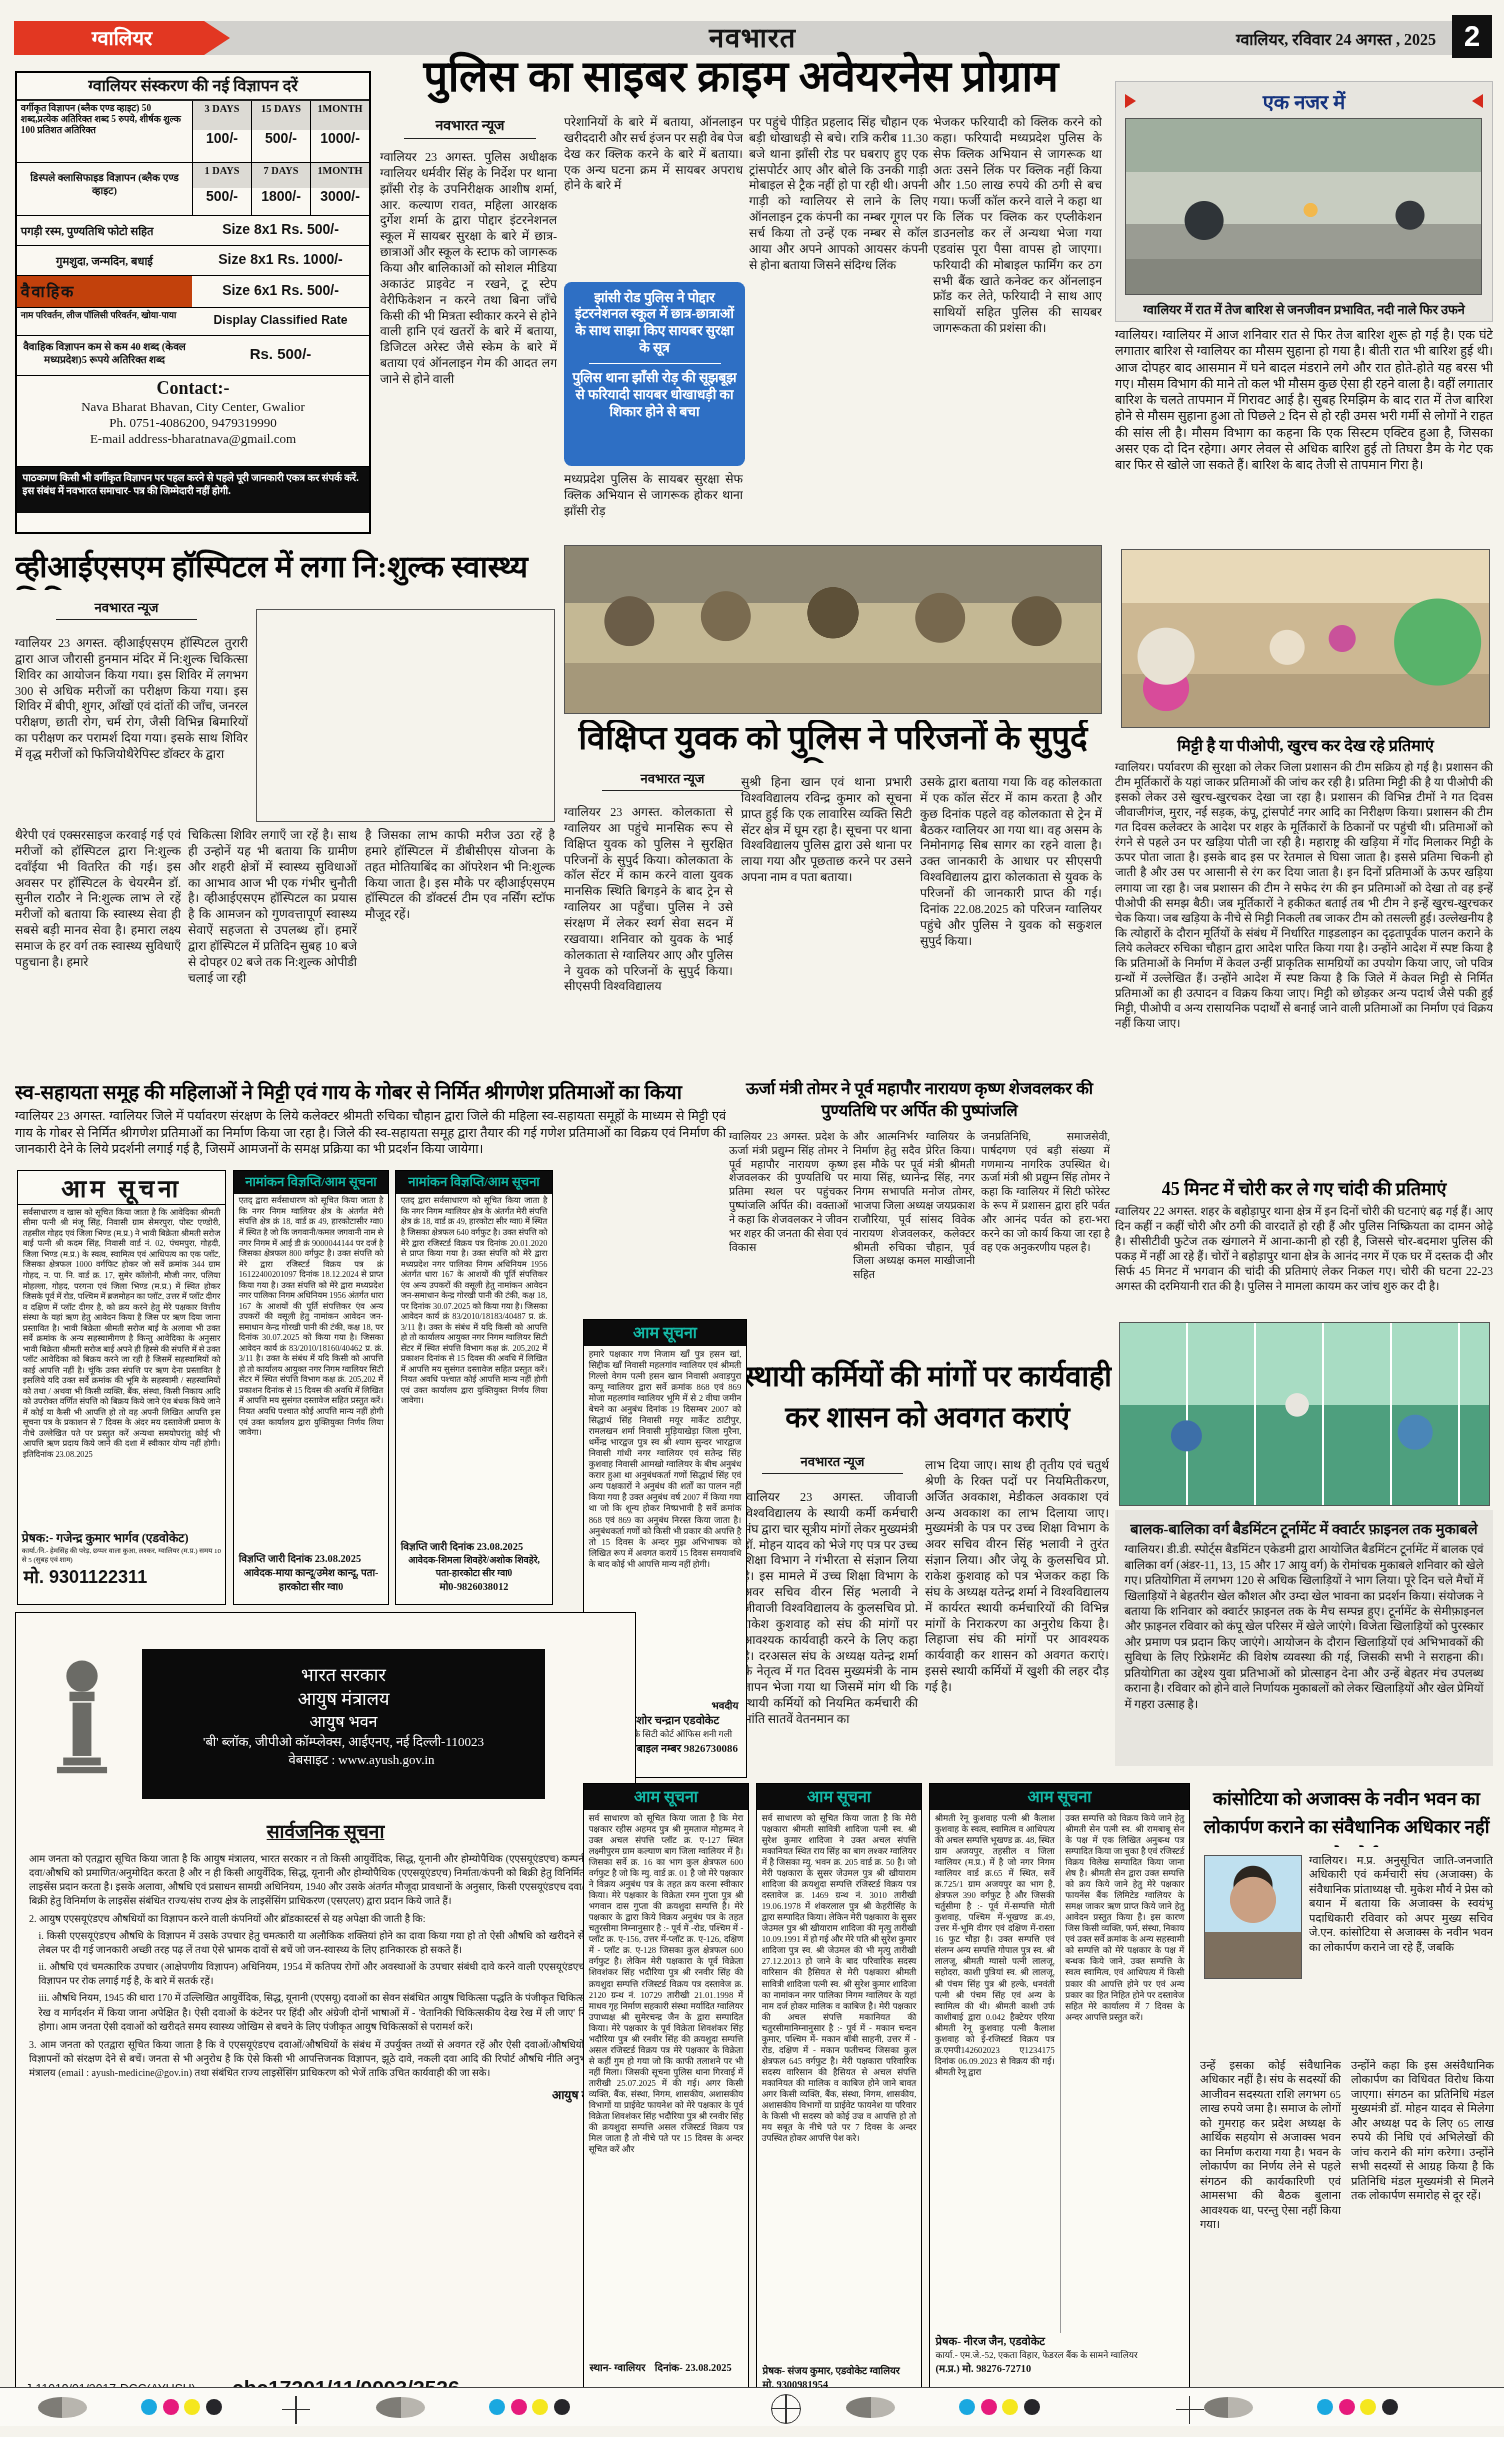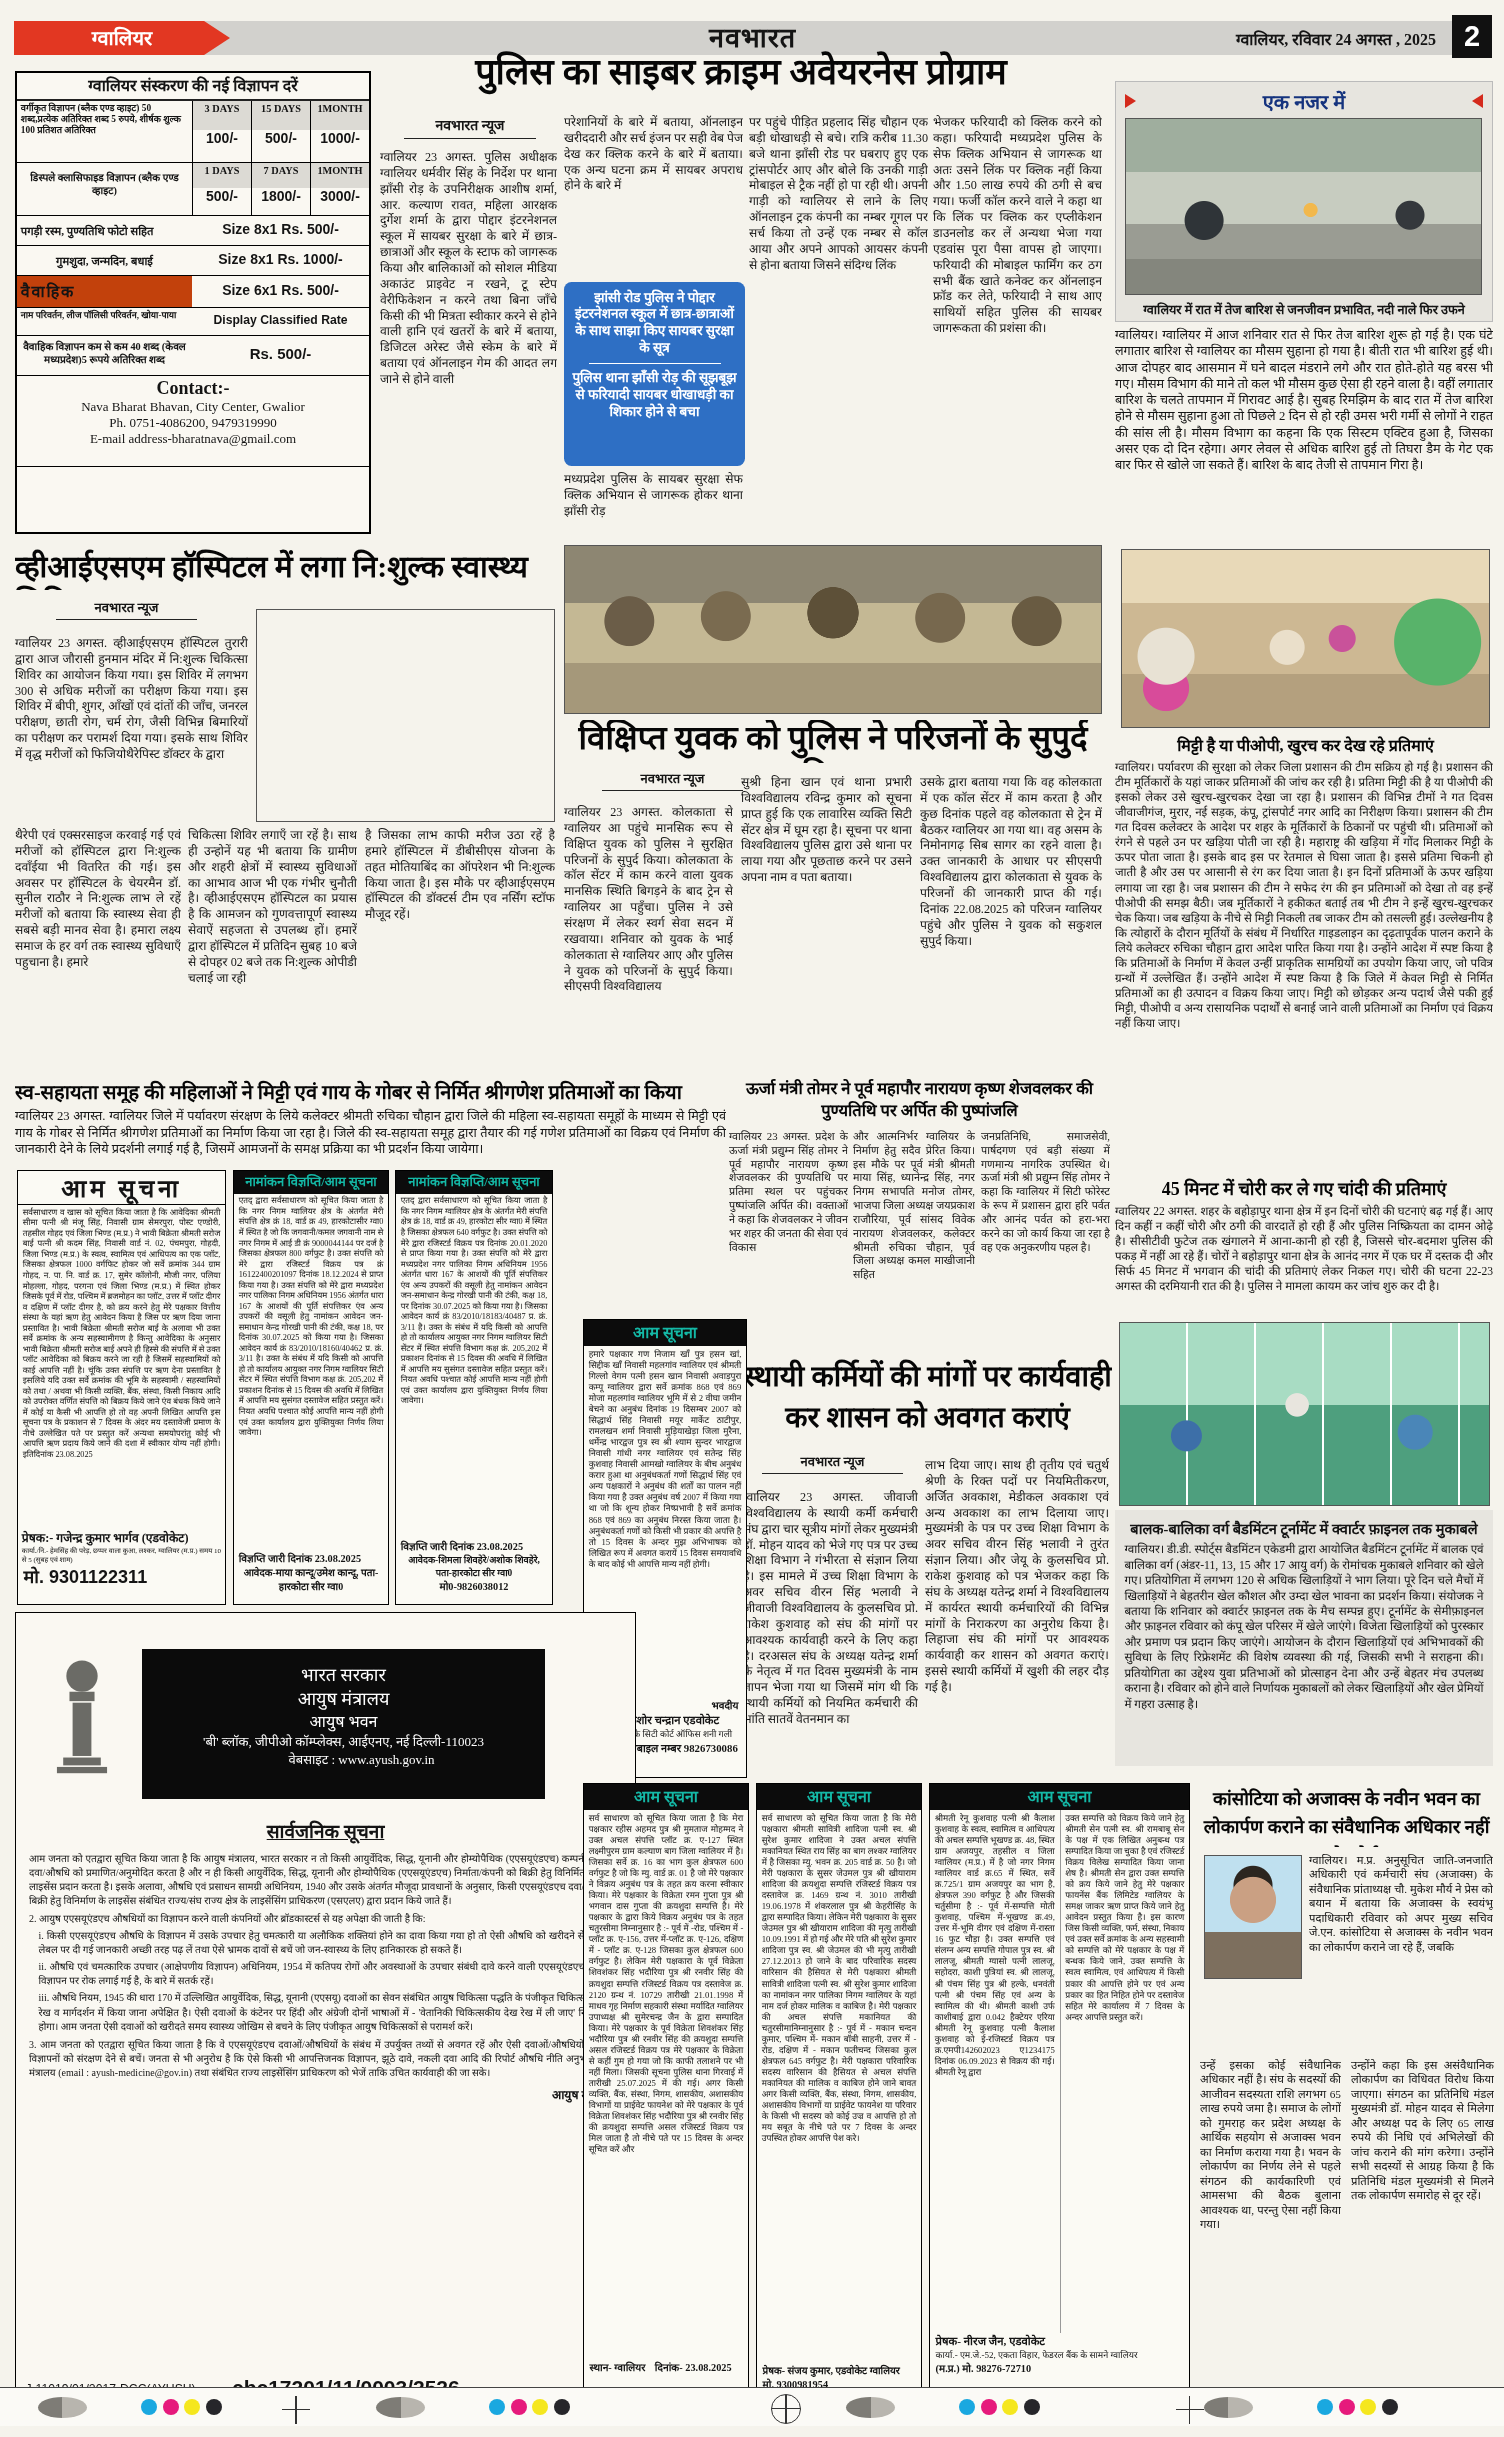--- a/index.html
+++ b/index.html
@@ -91,23 +91,24 @@
     <div class="rateRow" style="height:40px;">
       <div class="rl ctr" style="width:175px;font-size:10.3px;line-height:1.3;padding-top:3.8px;">वैवाहिक विज्ञापन कम से कम 40 शब्द (केवल मध्यप्रदेश)5 रूपये अतिरिक्त शब्द</div>
       <div class="b ctr" style="flex:1;font-size:15px;padding-top:9.4px;font-family:'Liberation Sans',sans-serif;">Rs. 500/-</div>
     </div>
     <div class="ctr" style="height:90px;border-bottom:1.9px solid #000;font-family:'Liberation Serif',serif;">
       <div class="b" style="font-size:18px;padding-top:1.9px;">Contact:-</div>
       <div style="font-size:13px;">Nava Bharat Bhavan, City Center, Gwalior</div>
       <div style="font-size:13px;">Ph. 0751-4086200, 9479319990</div>
       <div style="font-size:13px;">E-mail address-bharatnava@gmail.com</div>
     </div>
-  </div>
-
-  <div class="abs hl ctr ov" style="left:378px;top:51px;width:726px;height:58px;font-size:36px;line-height:1.2;">पुलिस का साइबर क्राइम अवेयरनेस प्रोग्राम</div>
+    <div class="b" style="background:#0d0d0d;color:#fff;font-size:10px;line-height:1.35;padding:3.8px 5.6px;height:38px;">पाठकगण किसी भी वर्गीकृत विज्ञापन पर पहल करने से पहले पूरी जानकारी एकत्र कर संपर्क करें. इस संबंध में नवभारत समाचार- पत्र की जिम्मेदारी नहीं होगी.</div>
+  </div>
+
+  <div class="abs hl ctr ov" style="left:378px;top:51px;width:726px;height:58px;font-size:43px;line-height:1.2;">पुलिस का साइबर क्राइम अवेयरनेस प्रोग्राम</div>
   <div class="abs ctr" style="left:404px;top:115px;width:132px;">
     <span class="b" style="font-size:14px;">नवभारत न्यूज</span>
     <div class="rule" style="margin-top:3.8px;"></div>
   </div>
   <div class="abs col jt ov" style="left:380px;top:150px;width:177px;height:393px;">ग्वालियर 23 अगस्त. पुलिस अधीक्षक ग्वालियर धर्मवीर सिंह के निर्देश पर थाना झाँसी रोड़ के उपनिरीक्षक आशीष शर्मा, आर. कल्याण रावत, महिला आरक्षक दुर्गेश शर्मा के द्वारा पोद्दार इंटरनेशनल स्कूल में सायबर सुरक्षा के बारे में छात्र-छात्राओं और स्कूल के स्टाफ को जागरूक किया और बालिकाओं को सोशल मीडिया अकाउंट प्राइवेट न रखने, टू स्टेप वेरीफिकेशन न करने तथा बिना जाँचे किसी की भी मित्रता स्वीकार करने से होने वाली हानि एवं खतरों के बारे में बताया, डिजिटल अरेस्ट जैसे स्केम के बारे में बताया एवं ऑनलाइन गेम की आदत लग जाने से होने वाली</div>
   <div class="abs col jt ov" style="left:564px;top:115px;width:179px;height:164px;">परेशानियों के बारे में बताया, ऑनलाइन खरीददारी और सर्च इंजन पर सही वेब पेज देख कर क्लिक करने के बारे में बताया। एक अन्य घटना क्रम में सायबर अपराध होने के बारे में</div>
   <div class="abs" style="left:564px;top:282px;width:181px;height:184px;background:#2e6fc4;border-radius:7.5px;color:#fff;padding:7.5px 7.5px;box-sizing:border-box;">
     <div class="b ctr" style="font-size:13.6px;line-height:1.25;">झांसी रोड पुलिस ने पोद्दार इंटरनेशनल स्कूल में छात्र-छात्राओं के साथ साझा किए सायबर सुरक्षा के सूत्र</div>
     <div style="border-bottom:1.4px solid #fff;margin:5.6px 17px;"></div>
     <div class="b ctr" style="font-size:13.6px;line-height:1.25;">पुलिस थाना झाँसी रोड़ की सूझबूझ से फरियादी सायबर धोखाधड़ी का शिकार होने से बचा</div>

